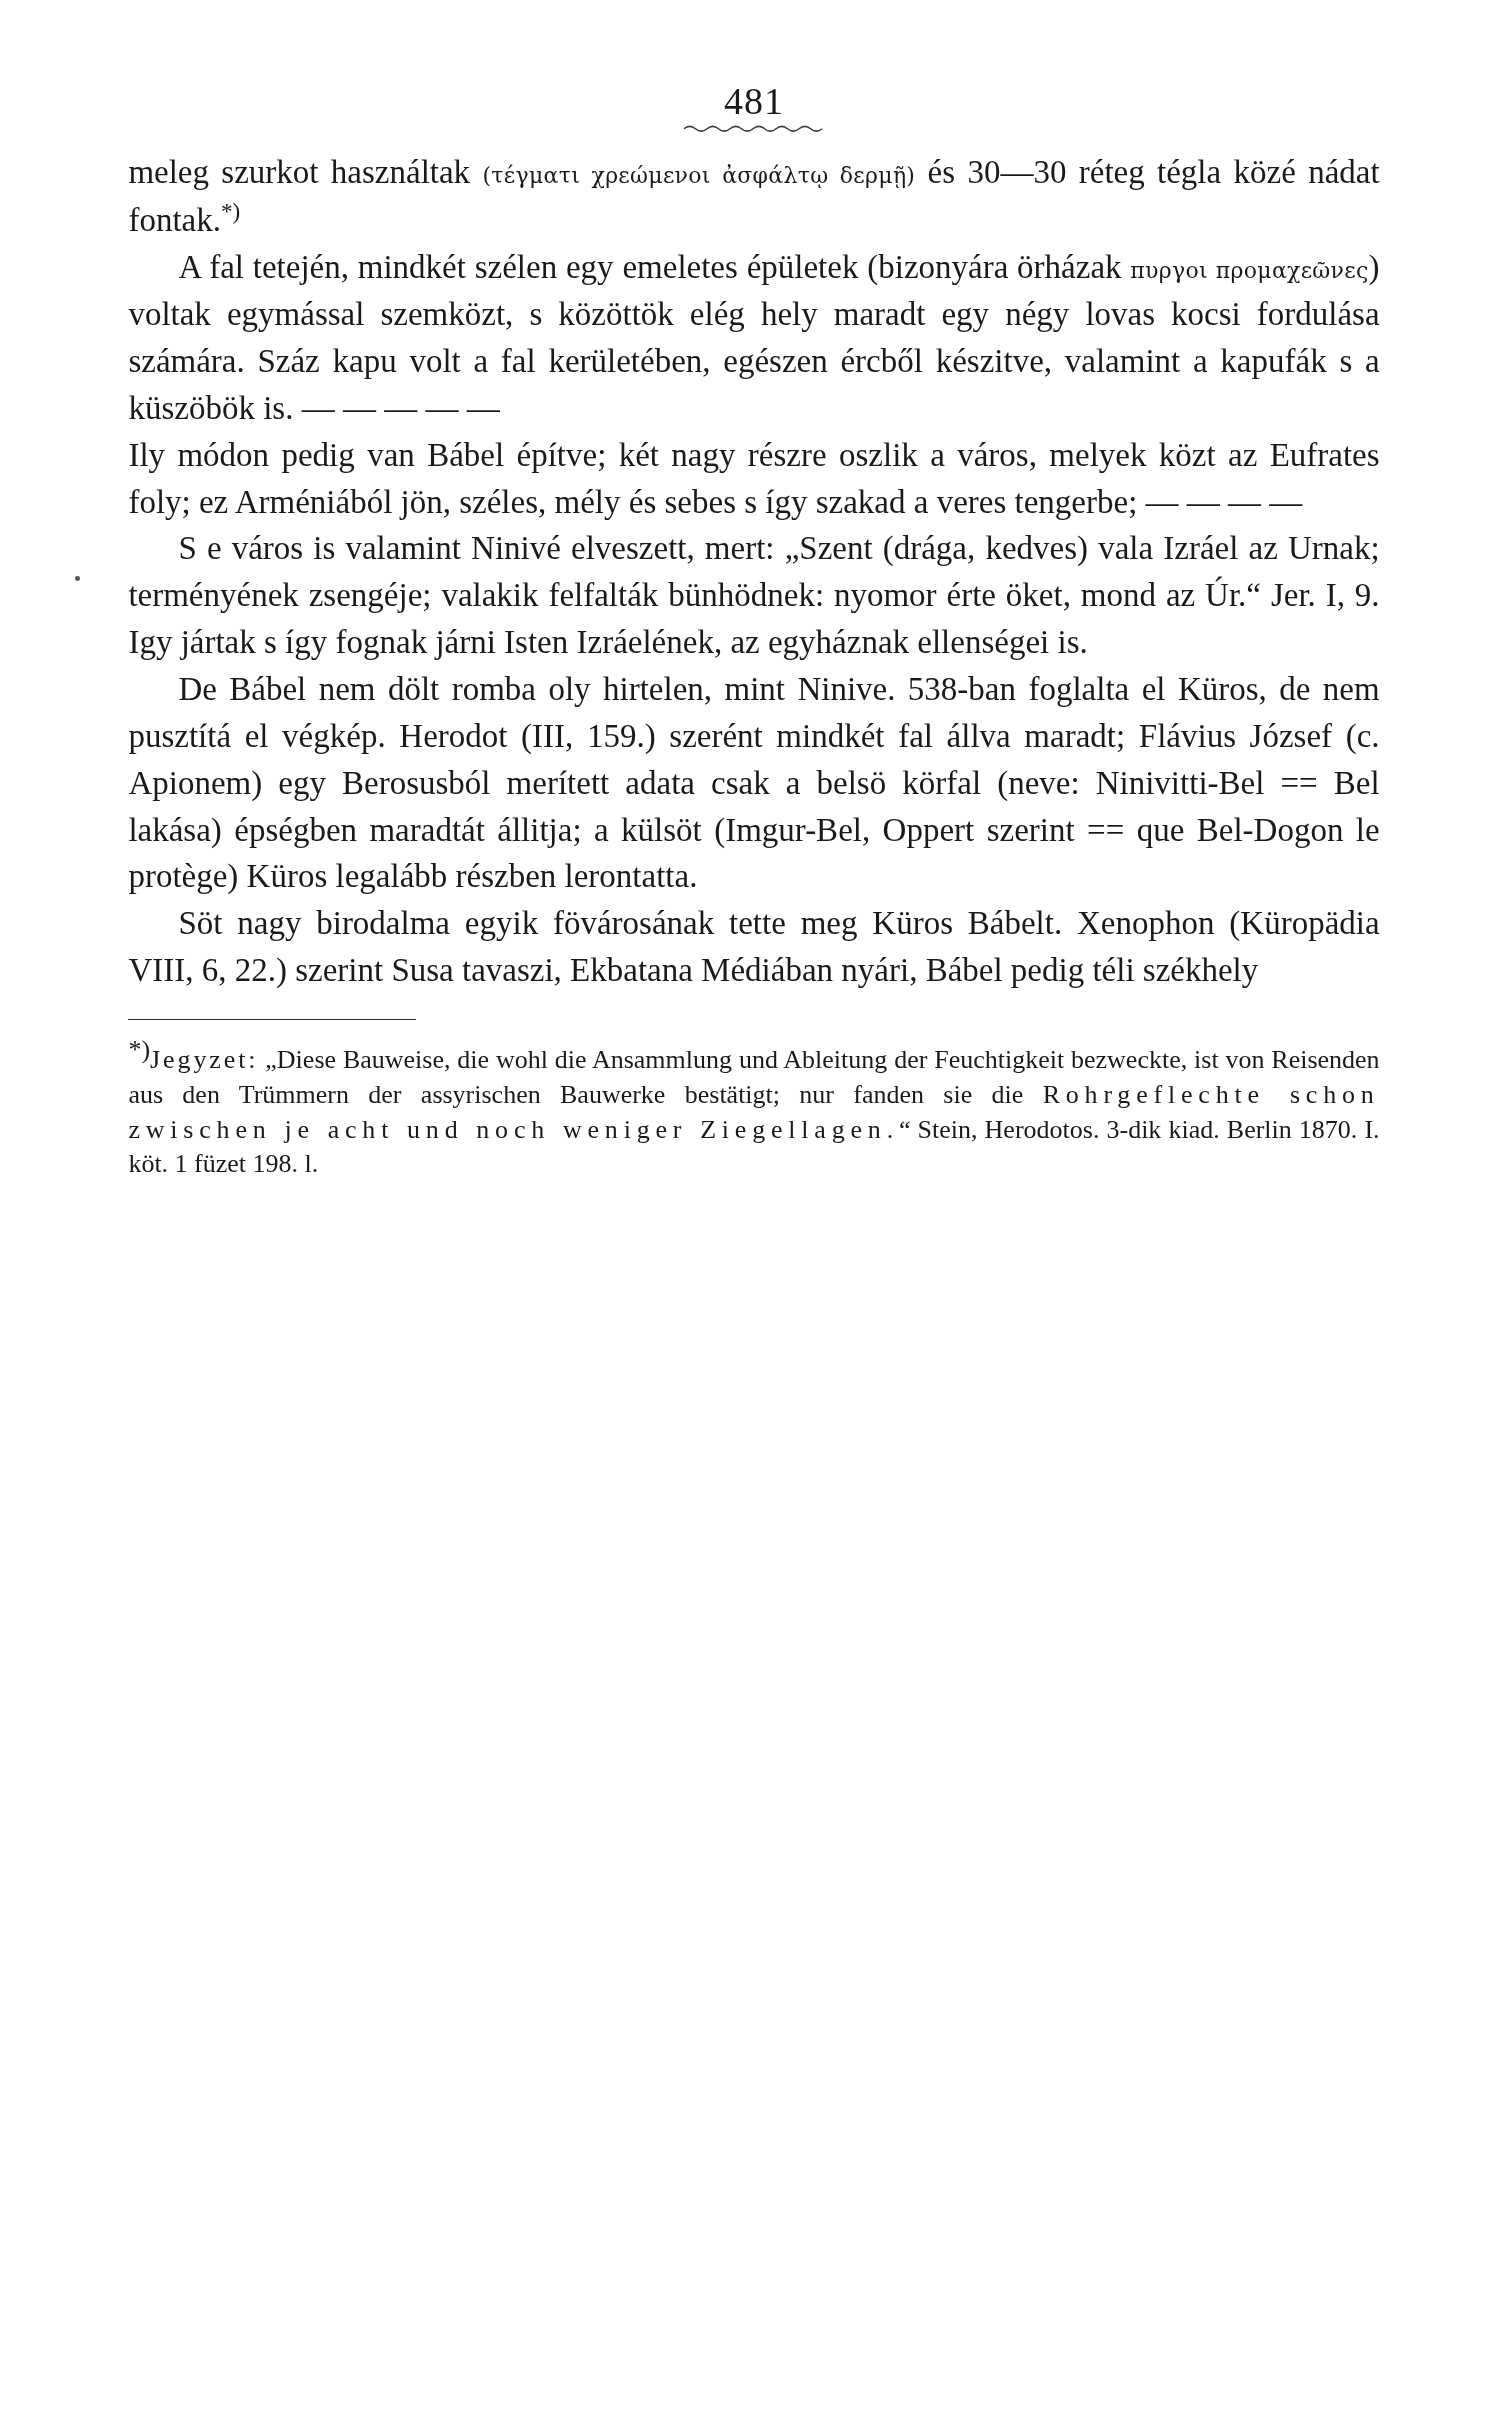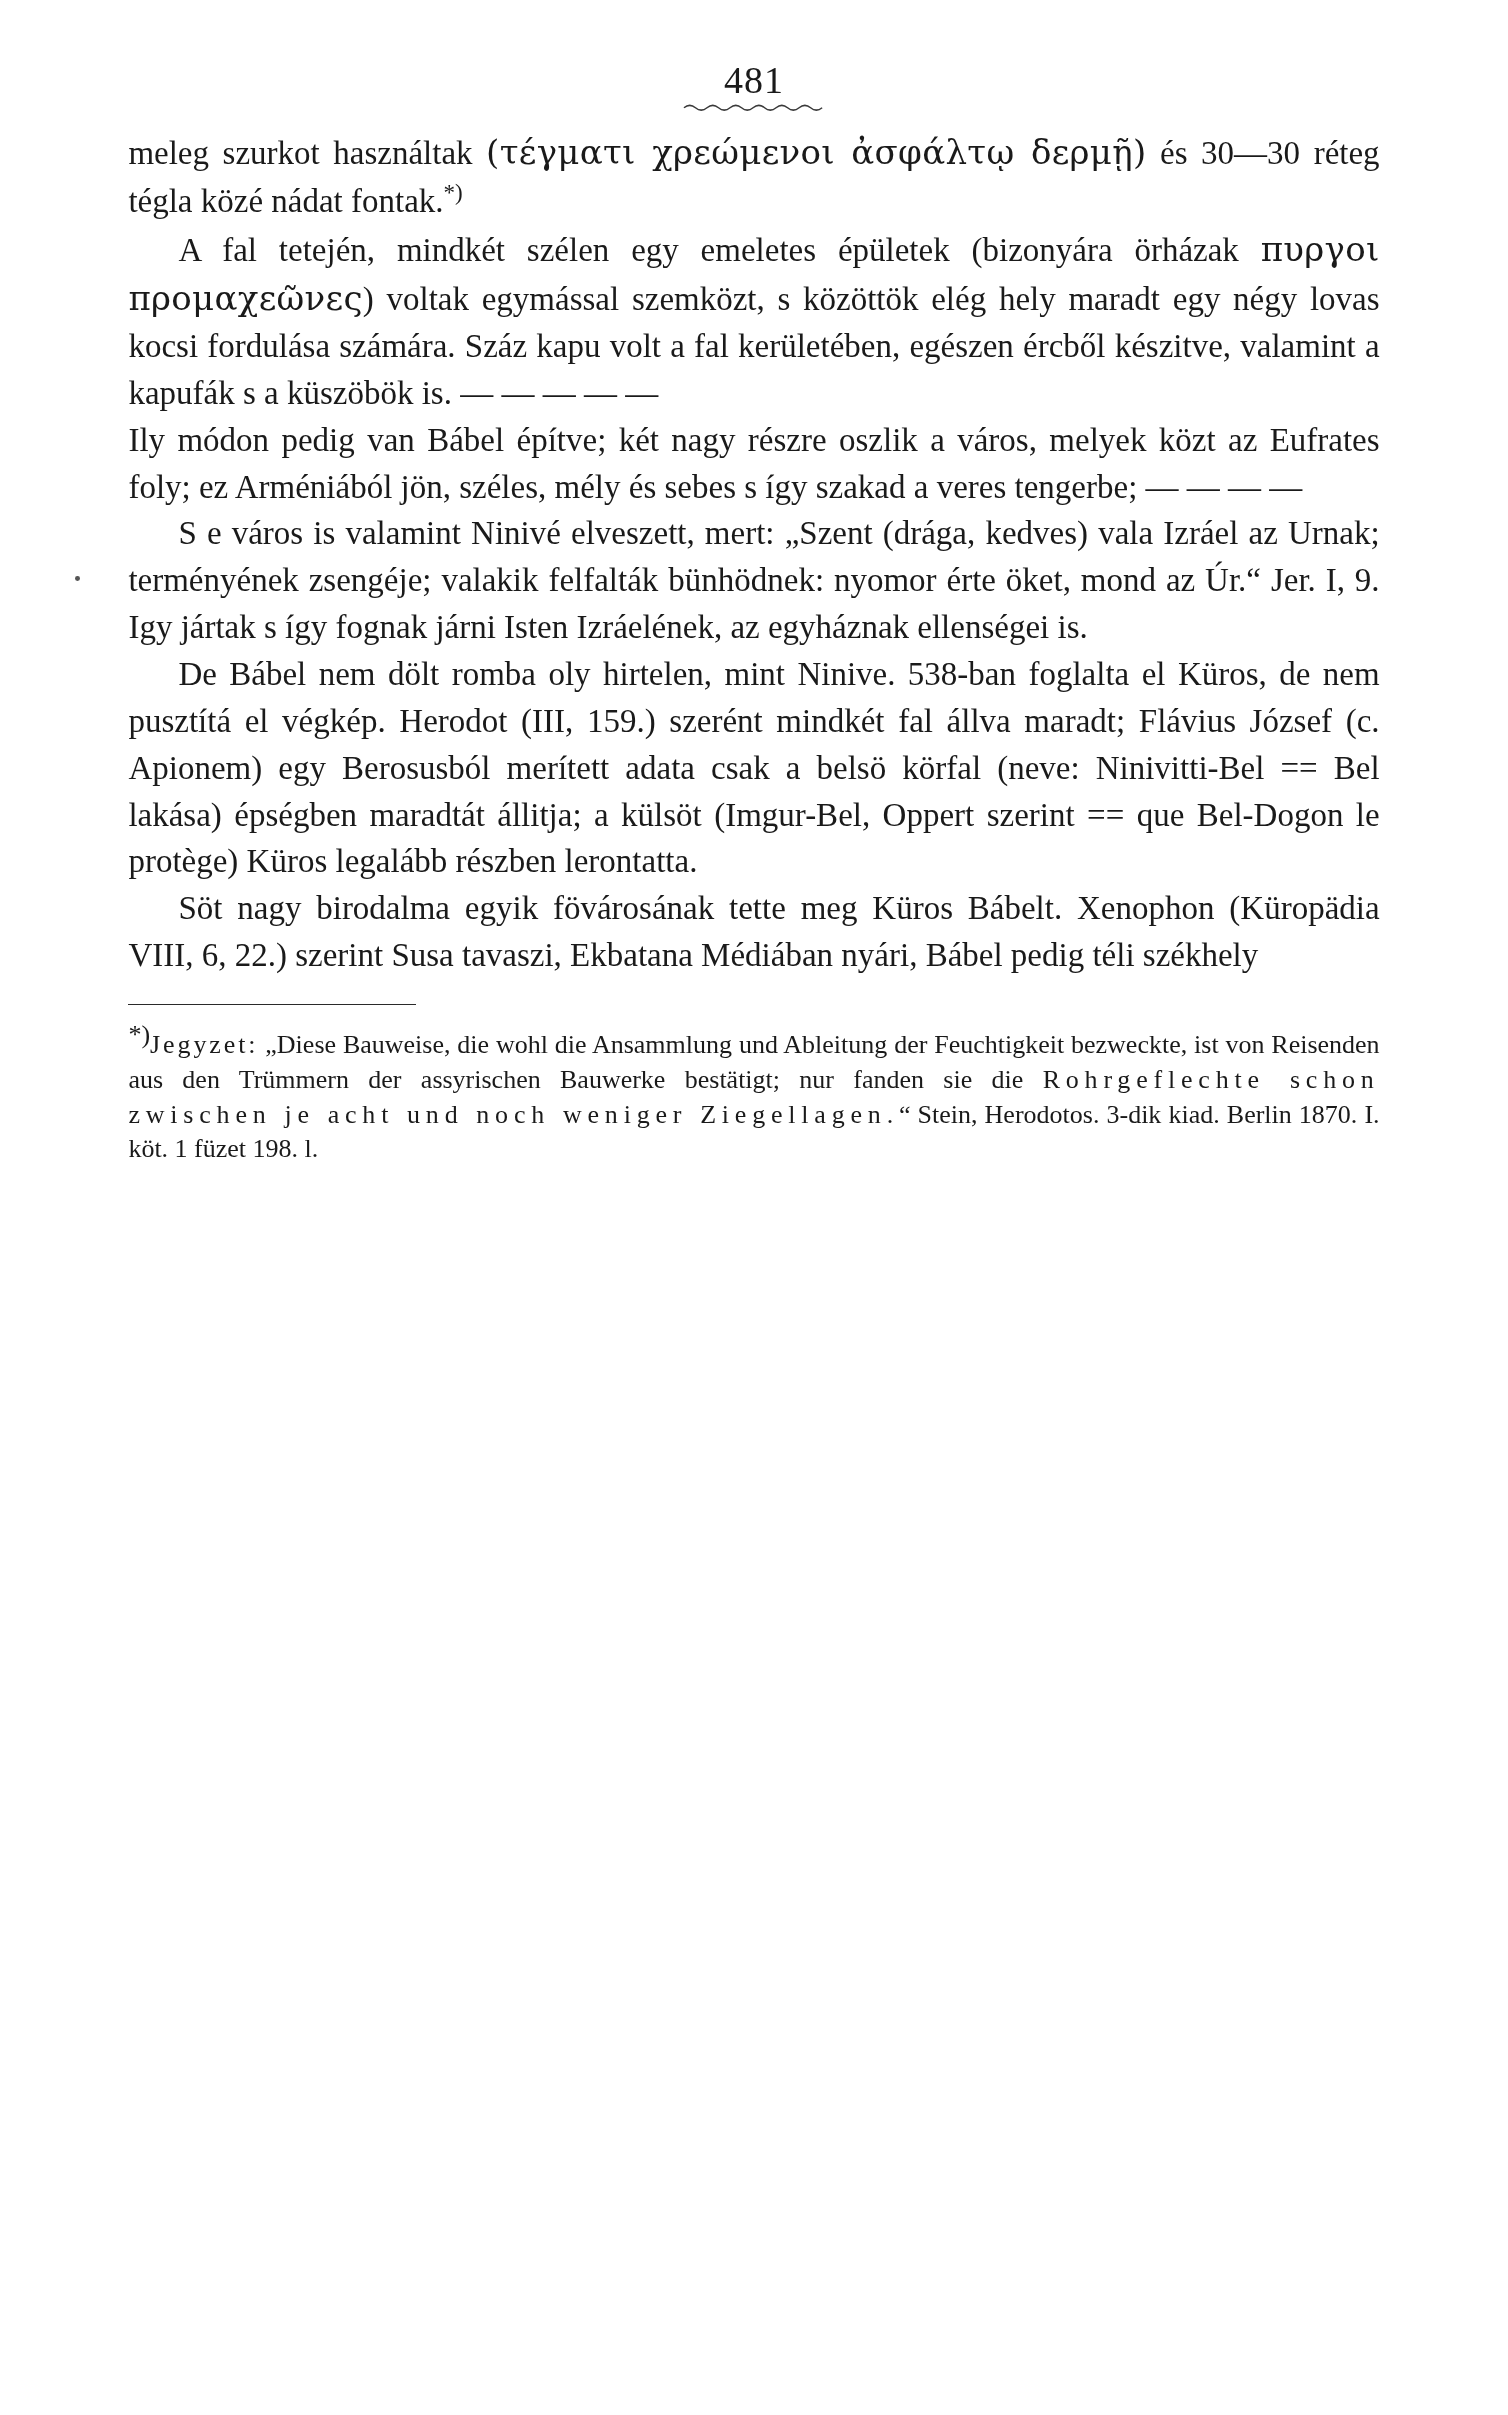--- a/index.html
+++ b/index.html
@@ -13,21 +13,21 @@
     font-family: "Liberation Serif", serif;
     color: #1a1a1a;
     position: relative;
     overflow: hidden;
   }
   .page {
     position: relative;
     width: 1508px;
     height: 2415px;
     box-sizing: border-box;
-    padding: 48px 115px 38px 115px;
+    padding: 69px 115px 38px 115px;
   }
   .page-number-wrap {
     text-align: center;
     margin-top: 9.6px;
     margin-bottom: 17.3px;
     position: relative;
   }
   .page-number {
     font-size: 38px;
     letter-spacing: 1px;
@@ -49,21 +49,21 @@
   }
   .body-text p {
     margin: 0;
     text-indent: 0;
   }
   .body-text p.indent {
     text-indent: 50px;
   }
   .greek {
     font-family: "DejaVu Serif", serif;
-    font-size: 34px;
+    font-size: 22px;
     letter-spacing: 0.3px;
   }
   .sup {
     font-size: 23px;
     vertical-align: super;
   }
   .footnote-rule {
     width: 288px;
     border: 0;
     border-top: 1.9px solid #2a2a2a;

